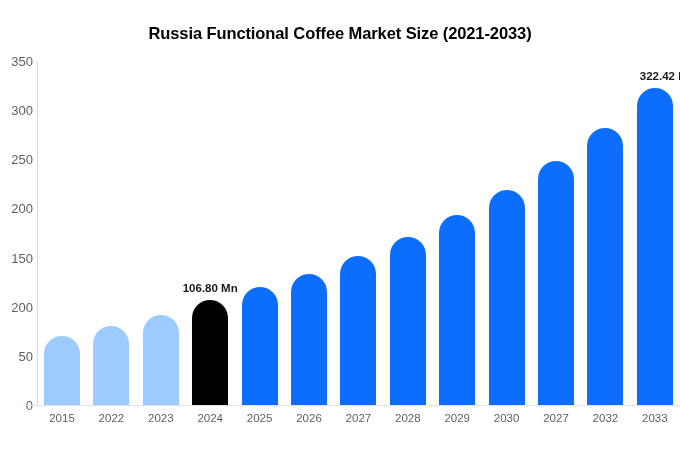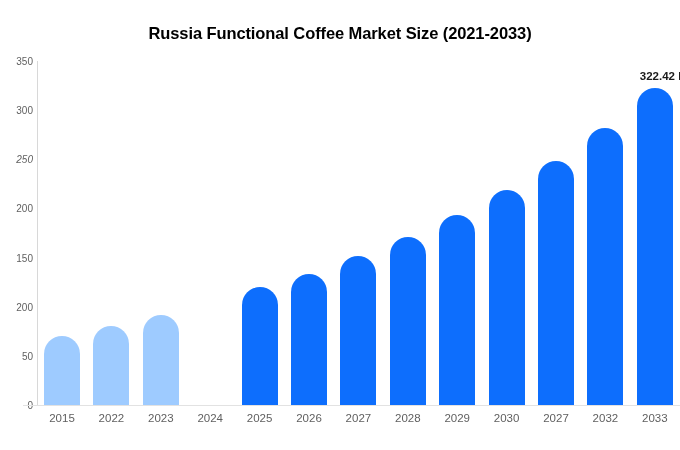--- a/index.html
+++ b/index.html
@@ -62,21 +62,21 @@
     width: 657px;
     height: 1px;
     background: #e2e2e2;
   }
 
   .y-tick-label {
     position: absolute;
     right: 0;
     width: 30px;
     text-align: right;
-    font-size: 10px;
+    font-size: 13px;
     color: #5f5f5f;
     transform: translateY(-50%);
     white-space: nowrap;
   }
   #y-axis-labels {
     position: absolute;
     left: 0;
     top: 0;
     width: 33px;
     height: 450px;
@@ -148,37 +148,41 @@
 <div id="chart-root">
 
   <div id="chart-title">Russia Functional Coffee Market Size (2021-2033)</div>
 
   <div id="y-axis-labels">
       <div class="y-tick-label" style="top: 389px;">0</div>
       <div class="y-tick-label" style="top: 339.857px;">50</div>
       <div class="y-tick-label" style="top: 290.714px;">200</div>
       <div class="y-tick-label" style="top: 241.571px;">150</div>
       <div class="y-tick-label" style="top: 192.429px;">200</div>
-      <div class="y-tick-label" style="top: 143.286px; font-style: italic;">250</div>
+      <div class="y-tick-label" style="top: 143.286px;">250</div>
       <div class="y-tick-label" style="top: 94.1429px;">300</div>
       <div class="y-tick-label" style="top: 45px;">350</div>
     </div>
 
   <div id="y-axis-line"></div>
   <div id="x-axis-line"></div>
 
   <div id="plot-area">
       <div class="bar-group" style="left: 7px; width: 36px; height: 344px;">
         <div class="bar" style="height: 68.8px; background: rgb(158, 203, 255);"></div>
       </div>
       <div class="bar-group" style="left: 56.4px; width: 36px; height: 344px;">
         <div class="bar" style="height: 79.12px; background: rgb(158, 203, 255);"></div>
       </div>
       <div class="bar-group" style="left: 105.8px; width: 36px; height: 344px;">
         <div class="bar" style="height: 90.4229px; background: rgb(158, 203, 255);"></div>
+      </div>
+      <div class="bar-group" style="left: 155.2px; width: 36px; height: 344px;">
+        <div class="bar" style="height: 104.969px; background: rgb(0, 0, 0);"></div>
+        <div class="bar-value-label" style="bottom: 104.969px; position: absolute; margin-bottom: 6px;">106.80 Mn</div>
       </div>
       <div class="bar-group" style="left: 204.6px; width: 36px; height: 344px;">
         <div class="bar" style="height: 117.943px; background: rgb(13, 110, 253);"></div>
       </div>
       <div class="bar-group" style="left: 254px; width: 36px; height: 344px;">
         <div class="bar" style="height: 131.211px; background: rgb(13, 110, 253);"></div>
       </div>
       <div class="bar-group" style="left: 303.4px; width: 36px; height: 344px;">
         <div class="bar" style="height: 149.394px; background: rgb(13, 110, 253);"></div>
       </div>

